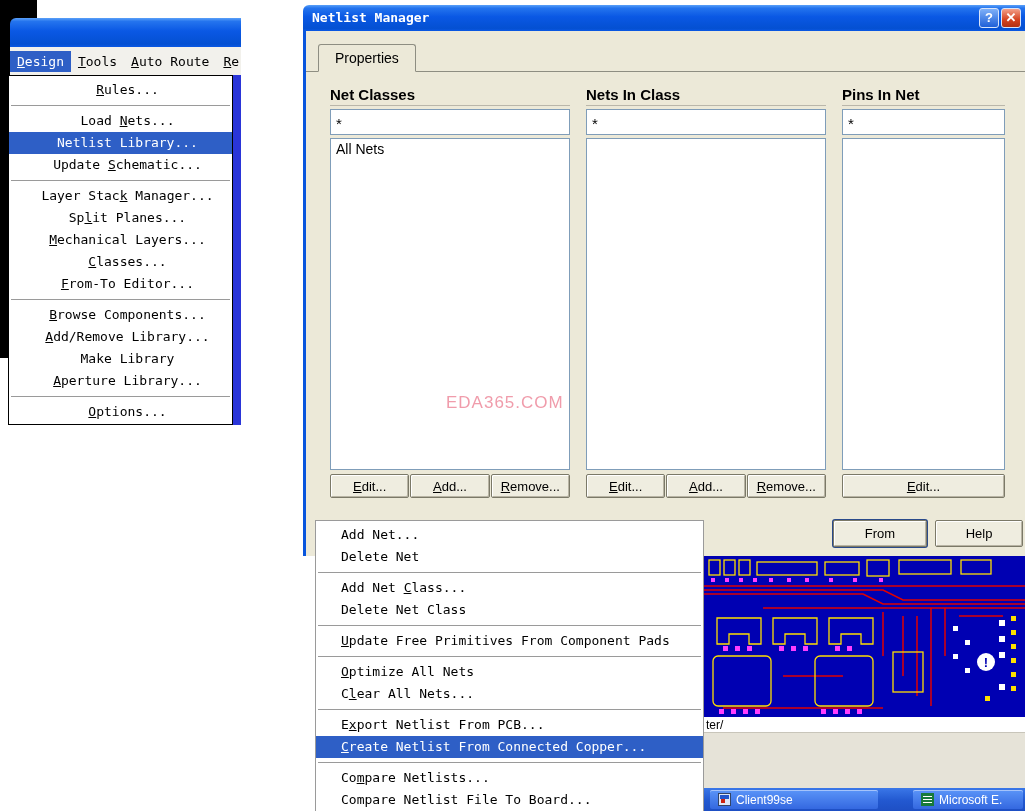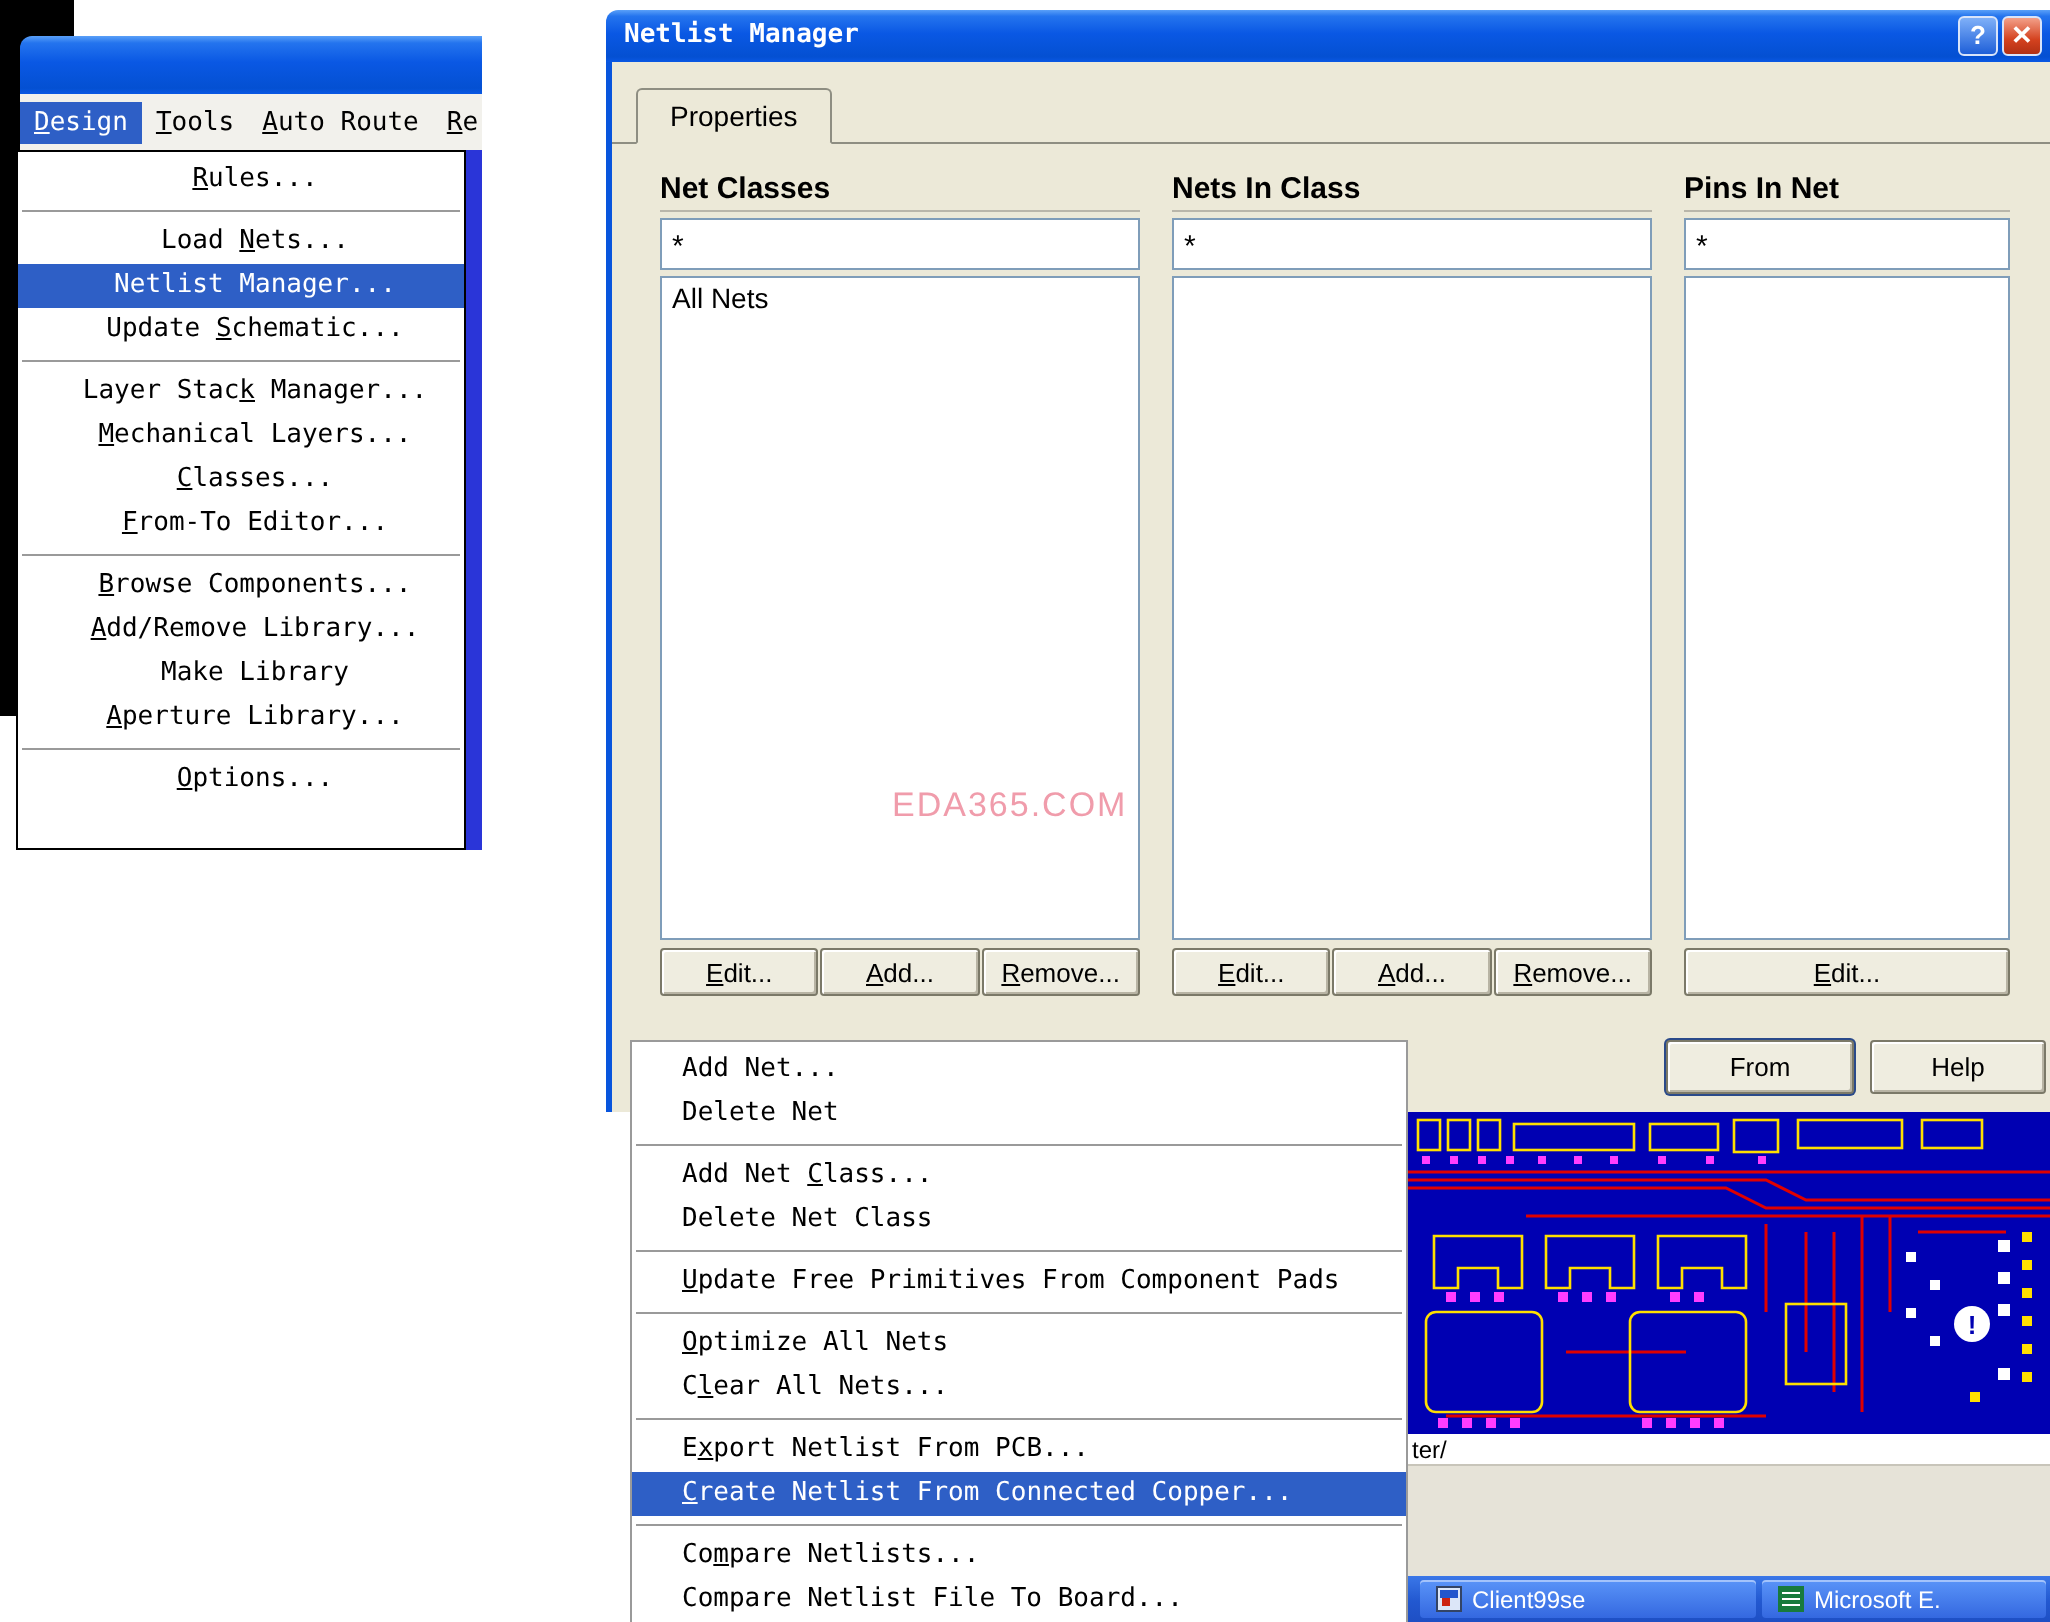--- a/index.html
+++ b/index.html
@@ -73,21 +73,21 @@
             font-size:12px;line-height:16px;padding-left:3px;box-sizing:border-box;border-bottom:1px solid #c8c5ba;}
   .grayband{position:absolute;left:703px;top:733px;width:322px;height:55px;background:#e6e3d8;}
   .taskbar{position:absolute;left:690px;top:788px;width:335px;height:23px;
            background:linear-gradient(180deg,#3a77e8,#2258d0 55%,#1e4fc4);
            display:flex;align-items:center;gap:3px;padding:0 2px 0 8px;box-sizing:border-box;}
   .tb-div{width:3px;height:17px;background:#1a44ac;border-right:1px solid #5d8af0;margin-right:5px;flex:none;}
   .task-btn{height:19px;border:none;border-radius:2px;color:#fff;font-family:inherit;font-size:12px;
             background:linear-gradient(180deg,#5a94f8,#3468e0);box-shadow:inset 0 1px 0 rgba(255,255,255,.45);
             display:flex;align-items:center;gap:5px;padding:0 8px;white-space:nowrap;overflow:hidden;cursor:default;}
   .task-btn.first{width:168px;flex:none;}
-  .task-btn.grow{flex:1;}
+  .task-btn.grow{flex:1;margin-left:32px;}
   .client99se-icon{width:13px;height:13px;flex:none;background:#dce6f8;border:1px solid #334466;box-sizing:border-box;position:relative;}
   .client99se-icon::after{content:"";position:absolute;left:1px;top:1px;right:1px;height:4px;background:#2255cc;}
   .client99se-icon::before{content:"";position:absolute;left:2px;bottom:2px;width:4px;height:4px;background:#cc2211;}
   .excel-icon{width:13px;height:13px;flex:none;
               background:linear-gradient(#fff,#fff) 2px 3px/9px 1px no-repeat,
                          linear-gradient(#fff,#fff) 2px 6px/9px 1px no-repeat,
                          linear-gradient(#fff,#fff) 2px 9px/9px 1px no-repeat,#187a3c;}
   u{text-decoration:underline;}
 </style>
 </head>
@@ -101,24 +101,25 @@
     <div class="app-menubar" id="app-menubar">
         <span class="mb-item active"><u>D</u>esign</span>
         <span class="mb-item"><u>T</u>ools</span>
         <span class="mb-item"><u>A</u>uto Route</span>
         <span class="mb-item"><u>R</u>e</span>
       </div>
     <div class="app-dropdown" id="app-dropdown">
         <div class="menu-item"><u>R</u>ules...</div>
         <div class="menu-sep"></div>
         <div class="menu-item">Load <u>N</u>ets...</div>
-        <div class="menu-item highlight">Netlist Manager...</div>
+        <div class="menu-item highlight">Netlist Library...</div>
         <div class="menu-item">Update <u>S</u>chematic...</div>
         <div class="menu-sep"></div>
         <div class="menu-item">Layer Stac<u>k</u> Manager...</div>
+        <div class="menu-item">Sp<u>l</u>it Planes...</div>
         <div class="menu-item"><u>M</u>echanical Layers...</div>
         <div class="menu-item"><u>C</u>lasses...</div>
         <div class="menu-item"><u>F</u>rom-To Editor...</div>
         <div class="menu-sep"></div>
         <div class="menu-item"><u>B</u>rowse Components...</div>
         <div class="menu-item"><u>A</u>dd/Remove Library...</div>
         <div class="menu-item">Make Library</div>
         <div class="menu-item"><u>A</u>perture Library...</div>
         <div class="menu-sep"></div>
         <div class="menu-item"><u>O</u>ptions...</div>

